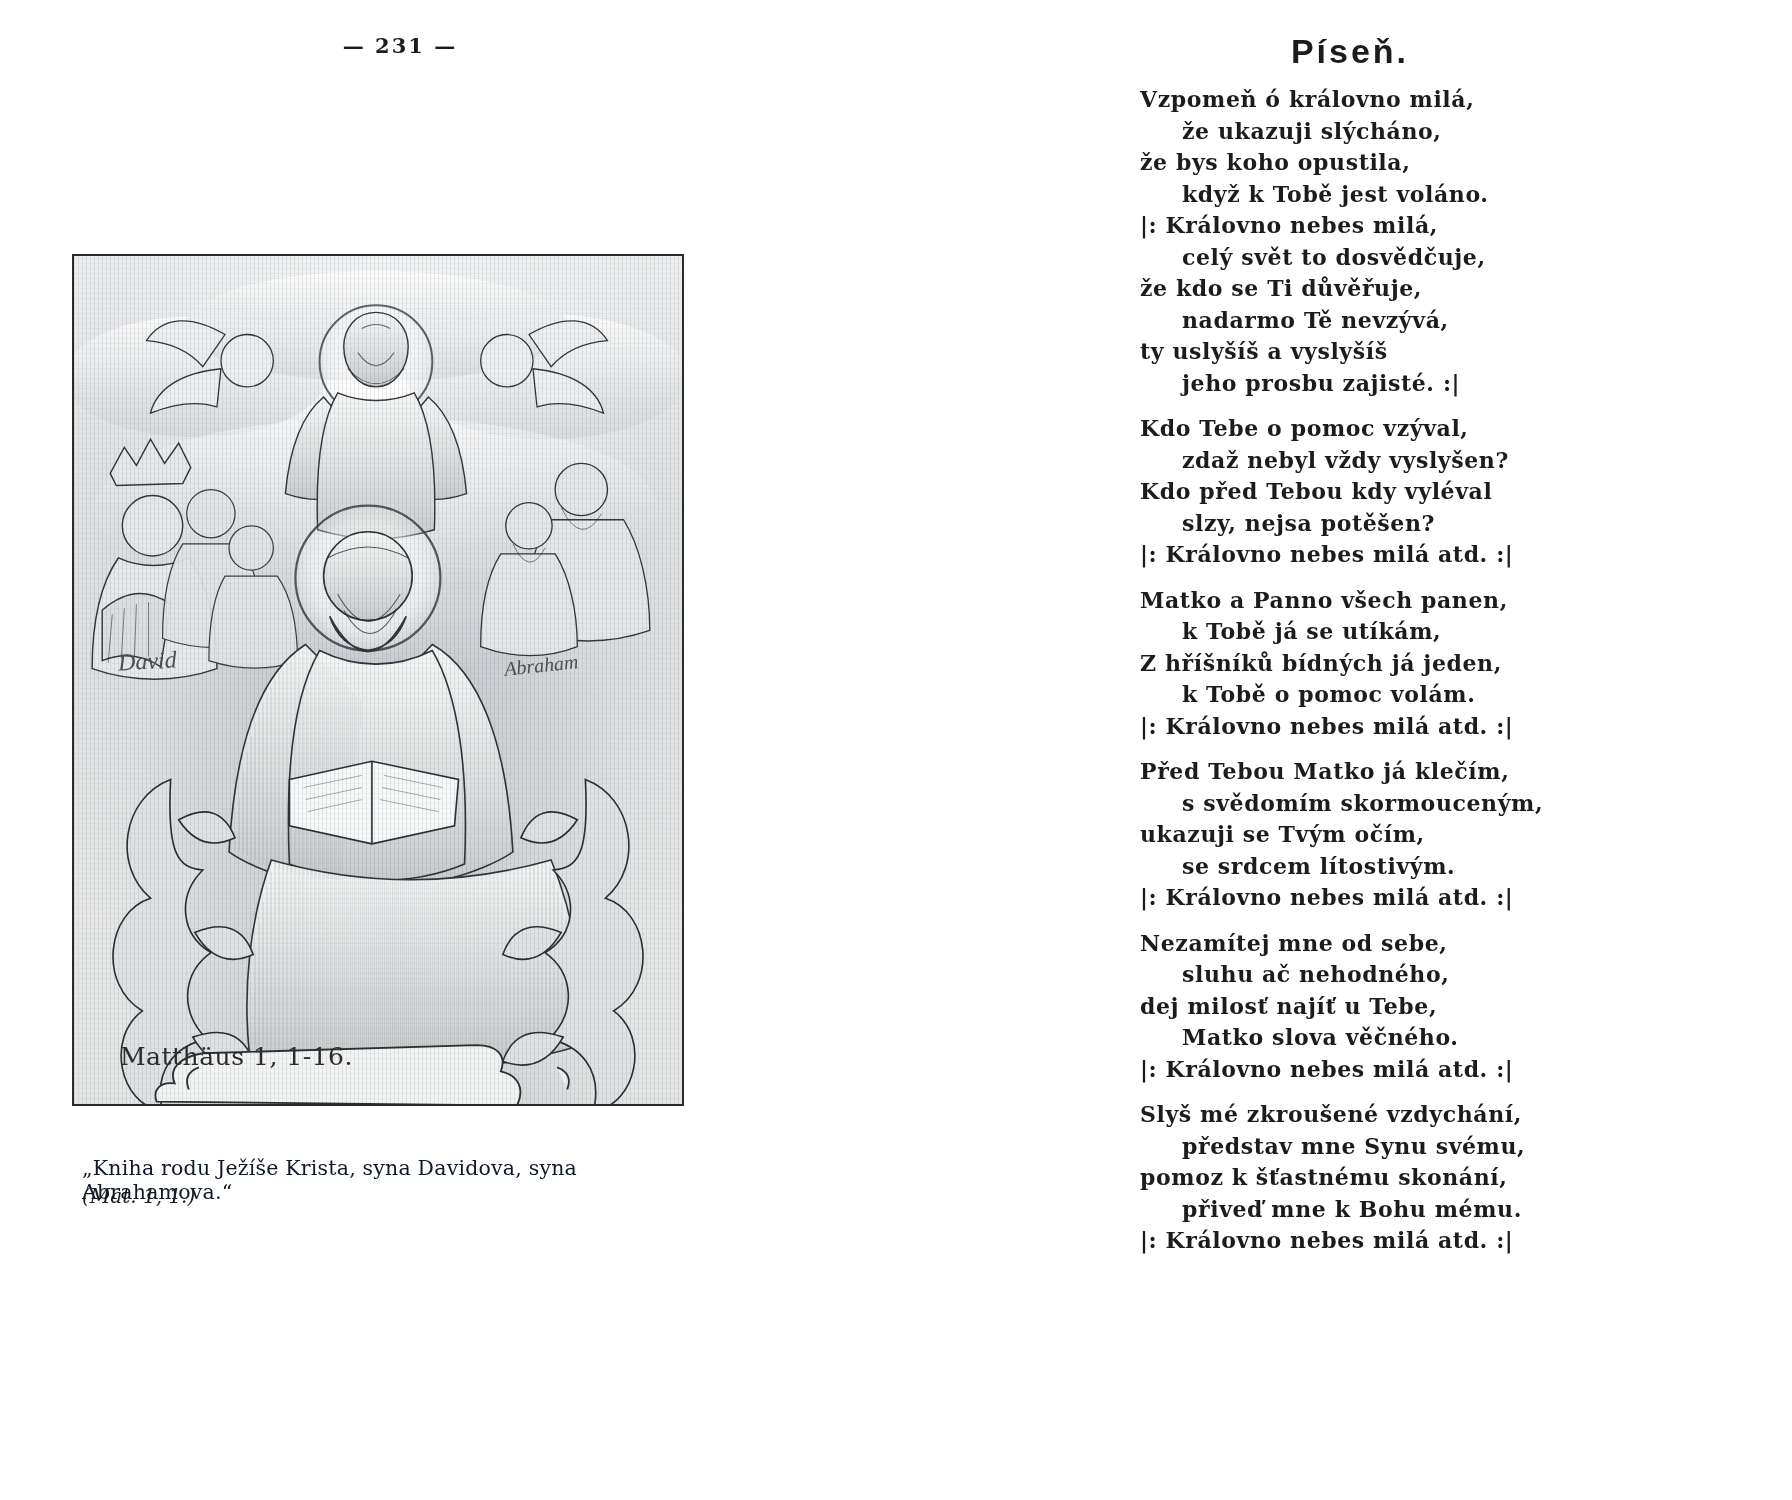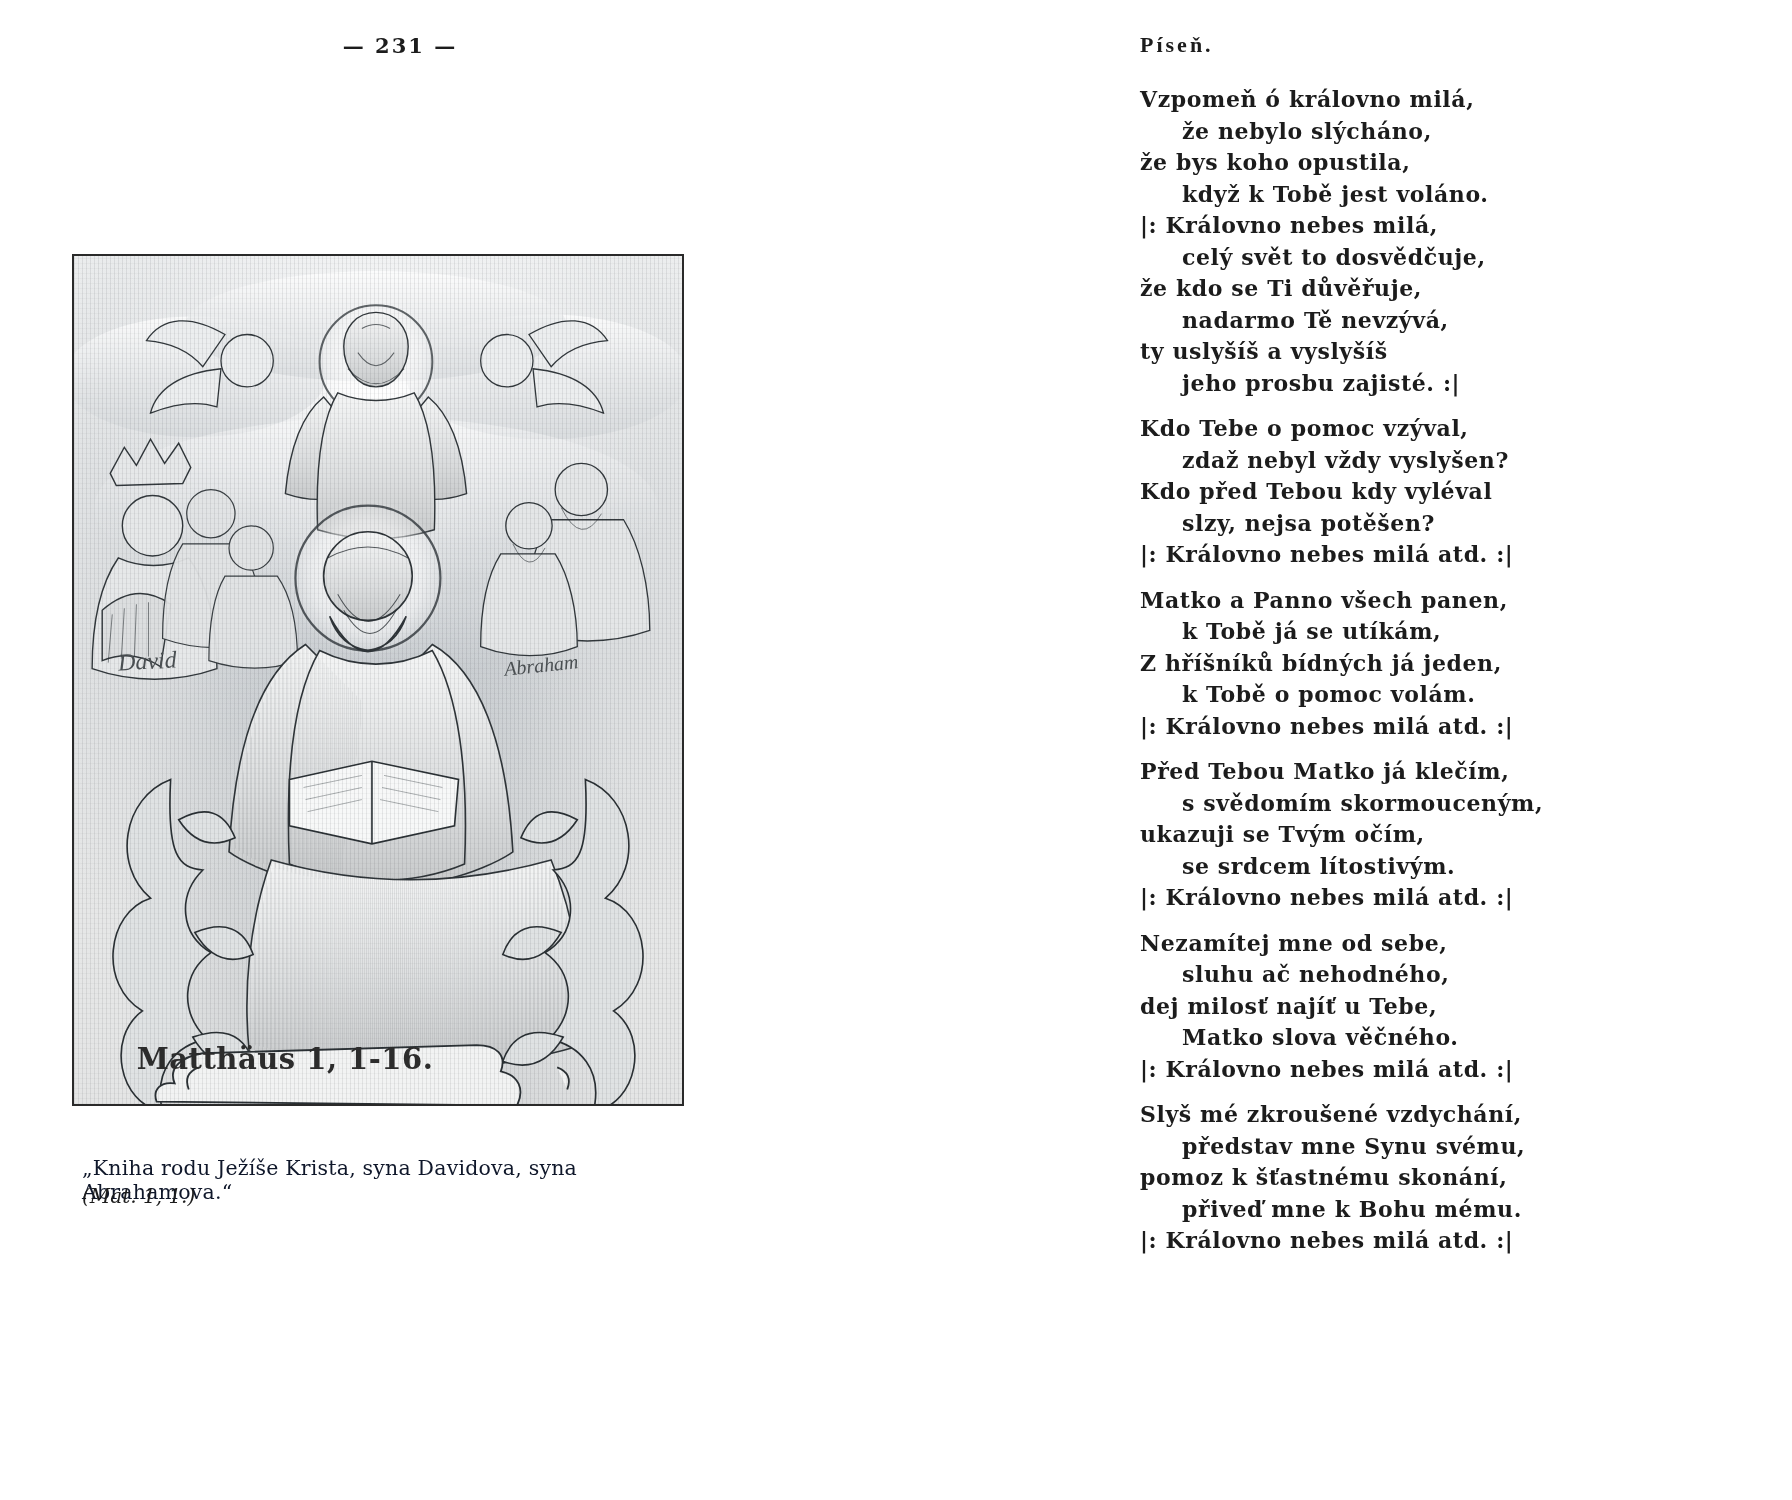--- a/index.html
+++ b/index.html
@@ -79,24 +79,24 @@
     position: absolute;
     left: 120px;
     top: 1042px;
     width: 330px;
     height: 48px;
   }
   .scroll-caption {
     position: absolute;
     left: 0; top: 0;
     width: 100%;
-    text-align: center;
-    font-family: "DejaVu Serif", serif;
-    font-size: 29px;
-    font-weight: bold;
+    text-align: left;
+    font-family: "DejaVu Serif", serif;
+    font-size: 25px;
+    font-weight: normal;
     color: #2c2c2c;
     letter-spacing: 0.5px;
   }
 
   .plate-quote {
     position: absolute;
     left: 82px;
     top: 1156px;
     width: 640px;
     font-size: 20.5px;
@@ -122,24 +122,24 @@
     left: 1140px;
     top: 0;
     width: 560px;
     height: 1500px;
   }
   .song-title {
     position: absolute;
     left: 0;
     top: 32px;
     width: 420px;
-    text-align: left;
-    font-size: 22px;
+    text-align: center;
+    font-size: 34px;
     font-weight: bold;
-    font-family: Liberation Serif, serif;
+    font-family: Liberation Sans, sans-serif;
     letter-spacing: 3px;
   }
   .verses {
     position: absolute;
     left: 0;
     top: 84px;
     width: 520px;
   }
   .verse {
     margin: 0 0 14px 0;
@@ -328,21 +328,21 @@
     <div class="plate-ref">(Mat. 1, 1.)</div>
   </div>
 
   <div class="right-col">
     <div class="song-title">Píseň.</div>
 
     <div class="verses">
 
       <div class="verse">
         <div class="line">Vzpomeň ó královno milá,</div>
-        <div class="line ind">že nebylo slýcháno,</div>
+        <div class="line ind">že ukazuji slýcháno,</div>
         <div class="line">že bys koho opustila,</div>
         <div class="line ind">když k Tobě jest voláno.</div>
         <div class="line rep">|: Královno nebes milá,</div>
         <div class="line ind">celý svět to dosvědčuje,</div>
         <div class="line">že kdo se Ti důvěřuje,</div>
         <div class="line ind">nadarmo Tě nevzývá,</div>
         <div class="line">ty uslyšíš a vyslyšíš</div>
         <div class="line ind">jeho prosbu zajisté. :|</div>
       </div>
 

